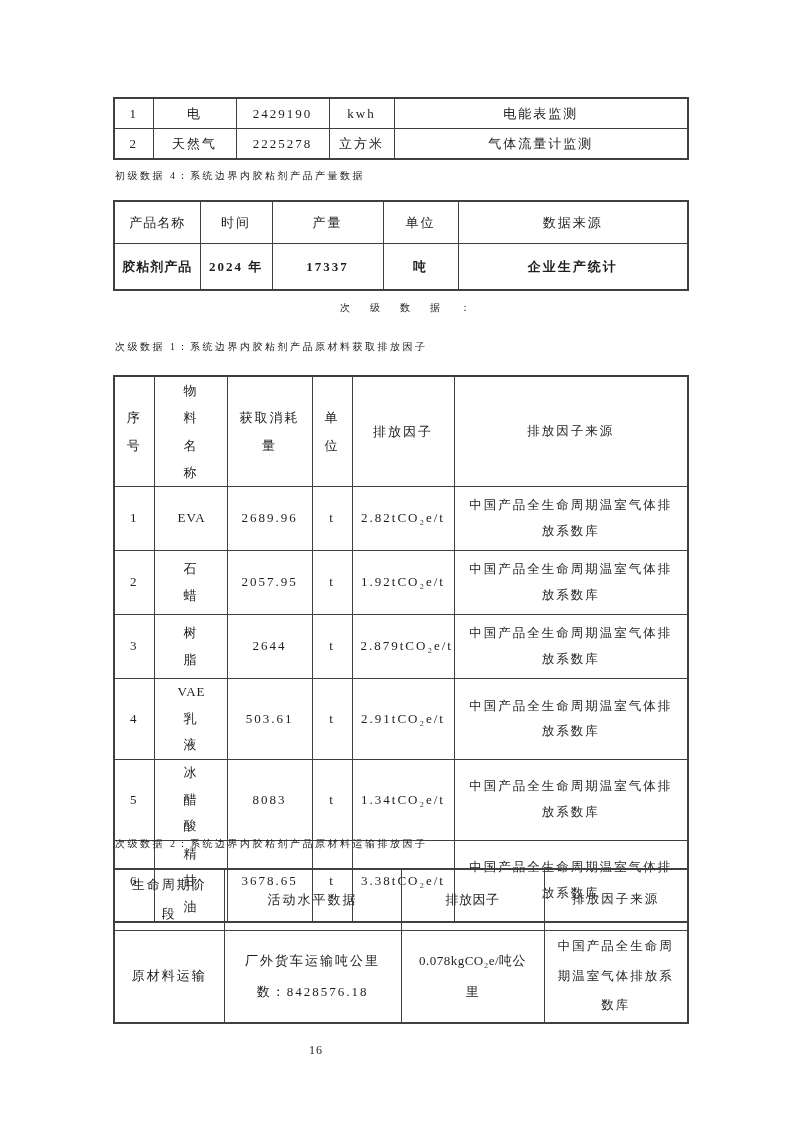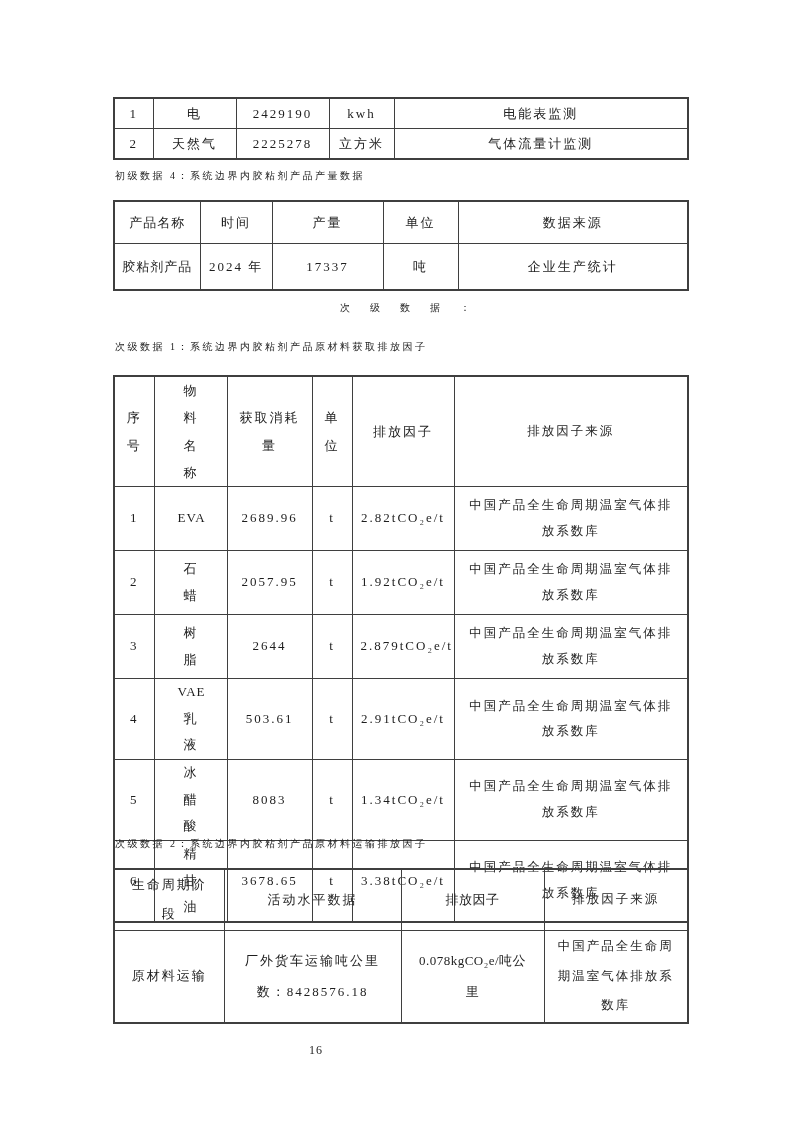--- a/index.html
+++ b/index.html
@@ -27,21 +27,21 @@
   }
   .lat { letter-spacing:0.5px; }        
 
   
   .t1 { top:97px; }
   .t1 td { height:29px; }
 
   
   .t2 { top:200px; }
   .t2 th { height:41px; }
-  .t2 td { height:45px; }
+  .t2 td { height:45px;font-weight:bold; }
   .t2 .c-prod { padding:0 4px; letter-spacing:1px; }
 
   
   .t3 { top:375px; }
   .t3 th { height:64px; line-height:2.1; }
   .t3 td { height:63px; line-height:2.05; }
   .t3 .c-no, .t3 .c-unit { padding:0 6px; }
   .t3 .c-mat { padding:0 23px; letter-spacing:1px;margin-left:28px; }
   .t3 .c-qty { padding:0 8px;font-family:Liberation Serif, serif; }
   .t3 .c-src { padding:0 10px; font-size:12.5px; }

